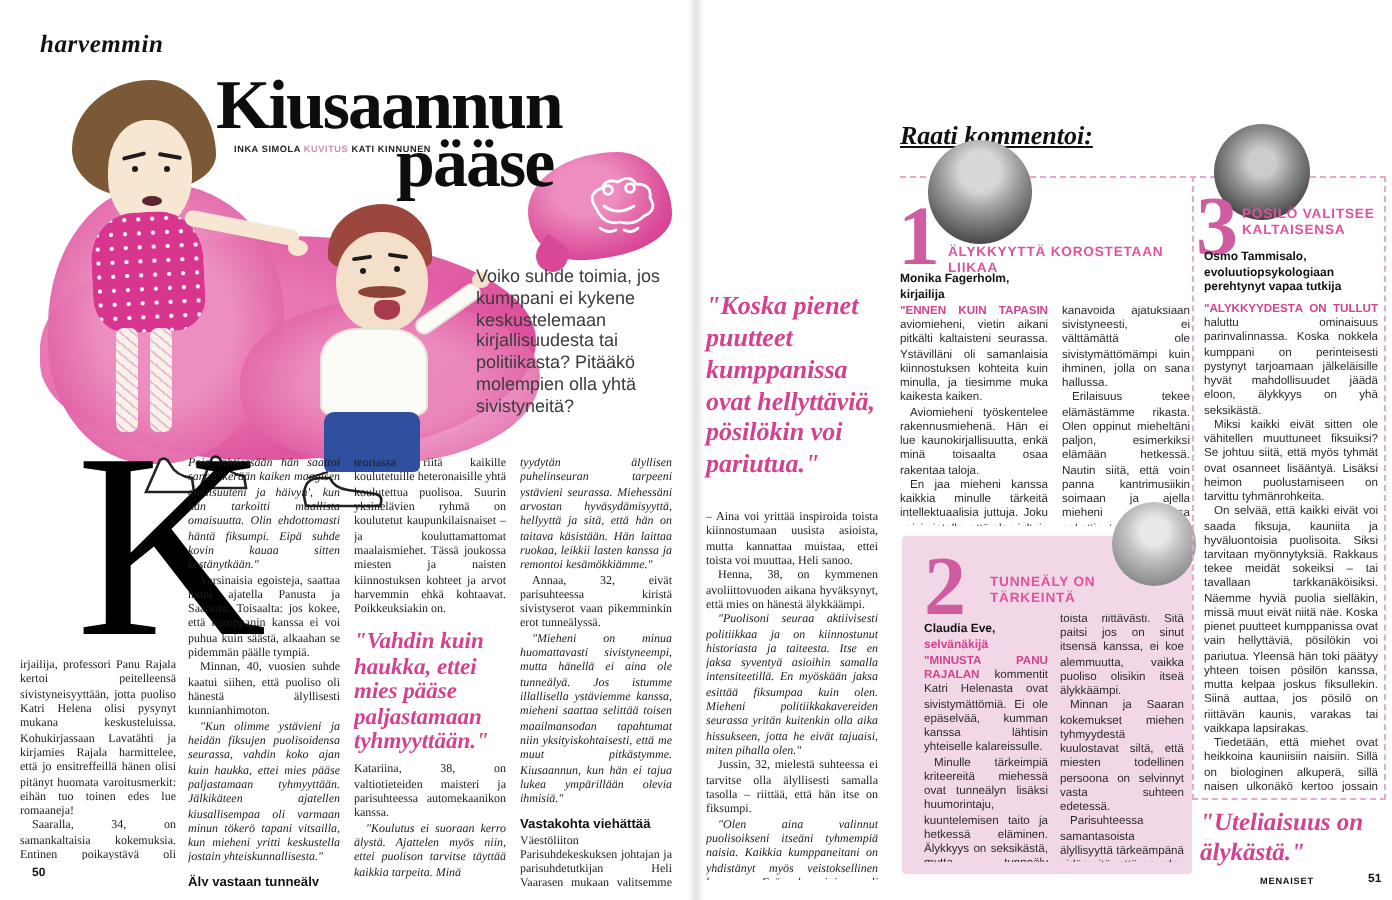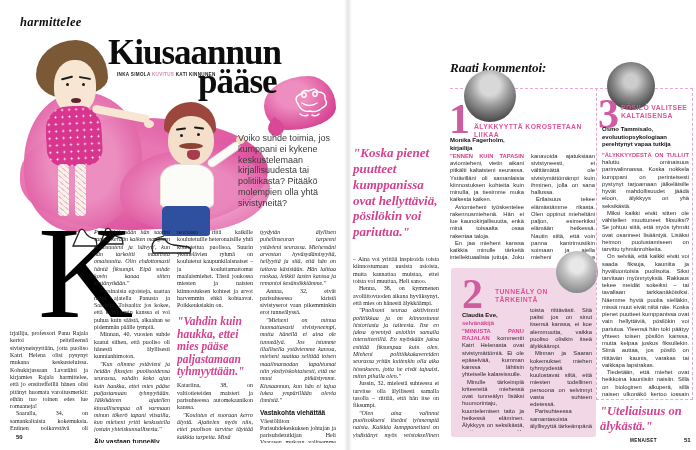--- a/index.html
+++ b/index.html
@@ -67,21 +67,21 @@
   .stache { background:#8a4436; border-radius:50%; }
   .tongue { background:#a83a4e; border-radius:40% 40% 60% 60%; }
 </style>
 </head>
 <body>
 
 <div class="spread">
 
   <section>
 
-    <div class="abs kicker" style="left:20px; top:15px;">harmittelee</div>
+    <div class="abs kicker" style="left:20px; top:15px;">harvemmin</div>
 
     <div>
       <div class="abs blob blob-main" style="left:20px; top:118px; width:248px; height:112px;"></div>
       <div class="abs blob blob-soft" style="left:24px; top:92px; width:118px; height:140px;"></div>
       <div class="abs blob blob-soft" style="left:120px; top:150px; width:150px; height:82px; opacity:.85;"></div>
 
       <div>
         <div class="abs hair-w" style="left:36px; top:40px; width:72px; height:58px;"></div>
         <div class="abs skin" style="left:54px; top:60px; width:42px; height:54px; border-radius:46%;"></div>
         <div class="abs browbar" style="left:61px; top:77px; width:12px; transform:rotate(-14deg);"></div>
@@ -185,21 +185,21 @@
     <div class="abs marginq" style="left:353px; top:145px; width:92px;">"Koska pienet puutteet kumppanissa ovat hellyttäviä, pösilökin voi pariutua."</div>
 
     <div class="abs bodycol" style="left:353px; top:256px; width:86px; height:184px;">
       <p>– Aina voi yrittää inspiroida toista kiinnostumaan uusista asioista, mutta kannattaa muistaa, ettei toista voi muuttaa, Heli sanoo.</p>
       <p>Henna, 38, on kymmenen avoliittovuoden aikana hyväksynyt, että mies on hänestä älykkäämpi.</p>
       <p class="it">"Puolisoni seuraa aktiivisesti politiikkaa ja on kiinnostunut historiasta ja taiteesta. Itse en jaksa syventyä asioihin samalla intensiteetillä. En myöskään jaksa esittää fiksumpaa kuin olen. Mieheni politiikkakavereiden seurassa yritän kuitenkin olla aika hissukseen, jotta he eivät tajuaisi, miten pihalla olen."</p>
       <p>Jussin, 32, mielestä suhteessa ei tarvitse olla älyllisesti samalla tasolla – riittää, että hän itse on fiksumpi.</p>
       <p class="it">"Olen aina valinnut puolisoikseni itseäni tyhmempiä naisia. Kaikkia kumppaneitani on yhdistänyt myös veistoksellinen kauneus. Eräs kaverini arveli kerran, että tuntisin asemani uhatuksi, jos naiseni olisi minua älykkäämpi. Ehkä siinä on perää."</p>
     </div>
 
-    <div class="abs raati-h" style="left:450px; top:60px;">Raati kommentoi:</div>
+    <div class="abs raati-h" style="left:450px; top:60px;text-decoration:underline;">Raati kommentoi:</div>
     <div class="abs dashed-h" style="left:450px; top:88px; width:243px;"></div>
 
     <div>
       <div class="abs photo photo1" style="left:464px; top:70px; width:52px; height:52px;"></div>
       <div class="abs num" style="left:449px; top:103px;">1</div>
       <div class="abs seclabel" style="left:474px; top:123px; width:125px;">ÄLYKKYYTTÄ KOROSTETAAN LIIKAA</div>
       <div class="abs author" style="left:450px; top:137px; width:74px;">
         <span>Monika Fagerholm,</span><br>
         <span>kirjailija</span>
       </div>

